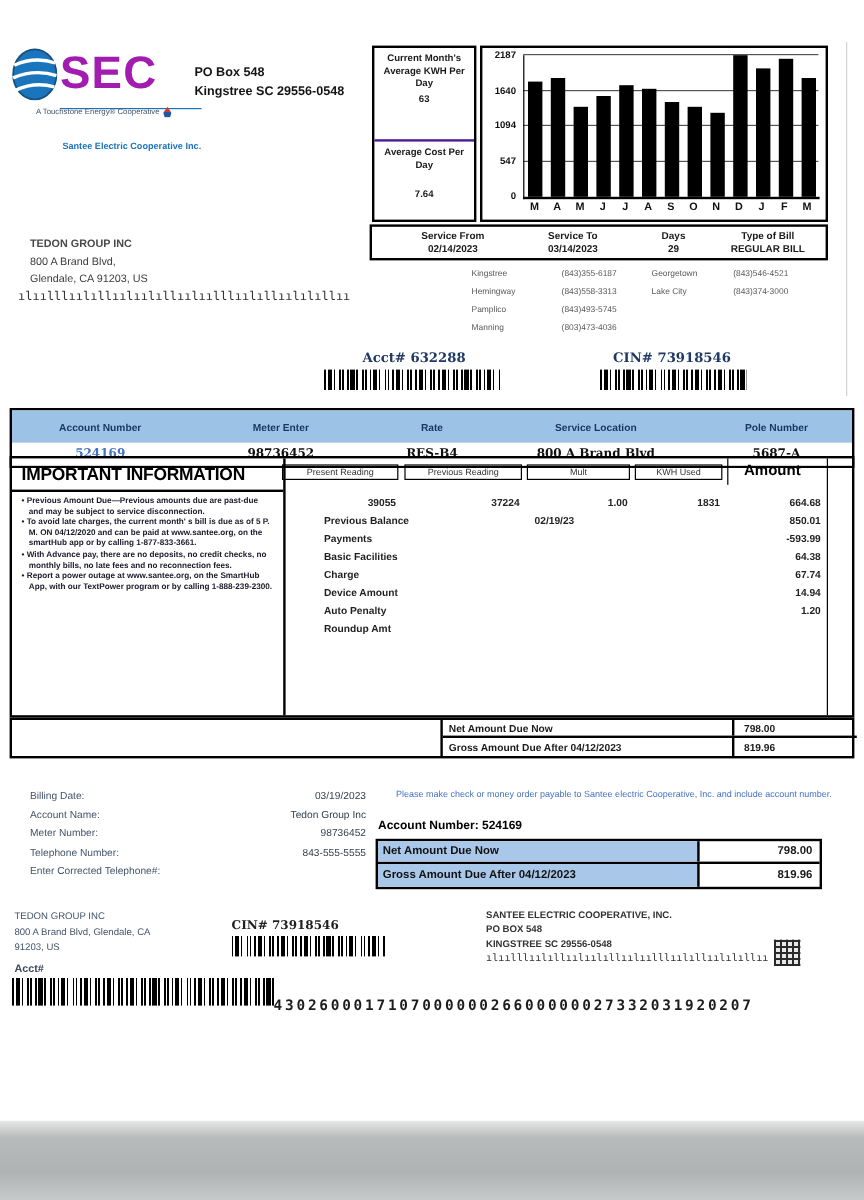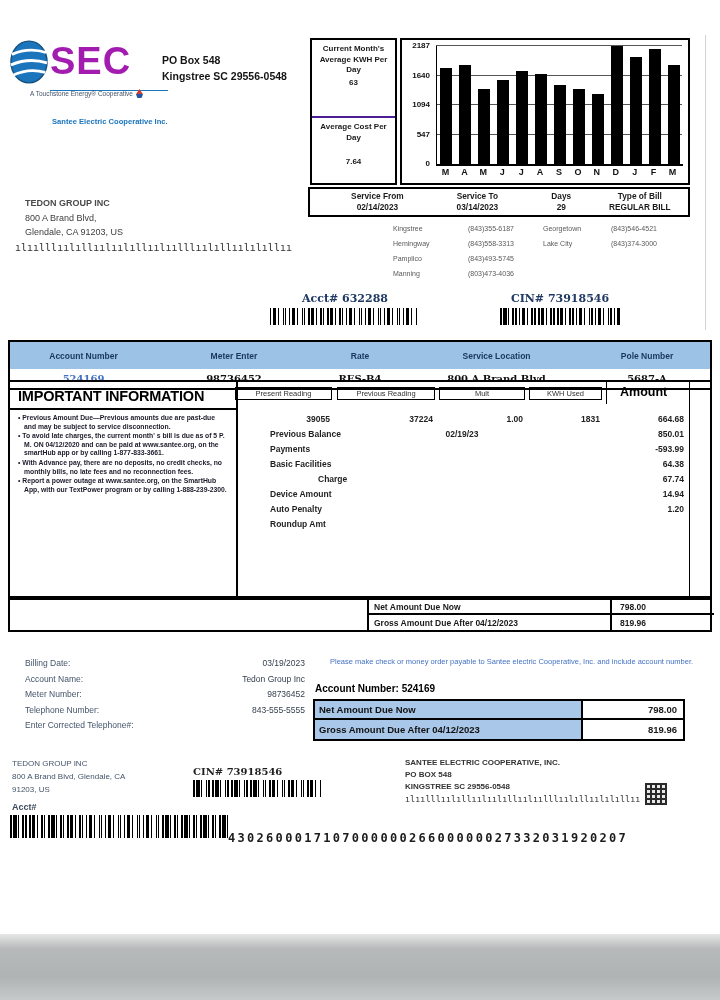--- a/index.html
+++ b/index.html
@@ -309,21 +309,21 @@
     <div class="chline" style="left:260px;top:47px;">Previous Balance</div>
     <div class="chline" style="left:422px;top:47px;width:60px;text-align:center;">02/19/23</div>
     <div class="chline chamt" style="left:540px;top:47px;width:134px;">850.01</div>
 
     <div class="chline" style="left:260px;top:62px;">Payments</div>
     <div class="chline chamt" style="left:540px;top:62px;width:134px;">-593.99</div>
 
     <div class="chline" style="left:260px;top:77px;">Basic Facilities</div>
     <div class="chline chamt" style="left:540px;top:77px;width:134px;">64.38</div>
 
-    <div class="chline" style="left:260px;top:92px;margin-left:48px;">Charge</div>
+    <div class="chline" style="left:260px;top:92px;">Charge</div>
     <div class="chline chamt" style="left:540px;top:92px;width:134px;">67.74</div>
 
     <div class="chline" style="left:260px;top:107px;">Device Amount</div>
     <div class="chline chamt" style="left:540px;top:107px;width:134px;">14.94</div>
 
     <div class="chline" style="left:260px;top:122px;">Auto Penalty</div>
     <div class="chline chamt" style="left:540px;top:122px;width:134px;">1.20</div>
 
     <div class="chline" style="left:260px;top:137px;">Roundup Amt</div>
     <div class="chline chamt" style="left:540px;top:137px;width:134px;"></div>

